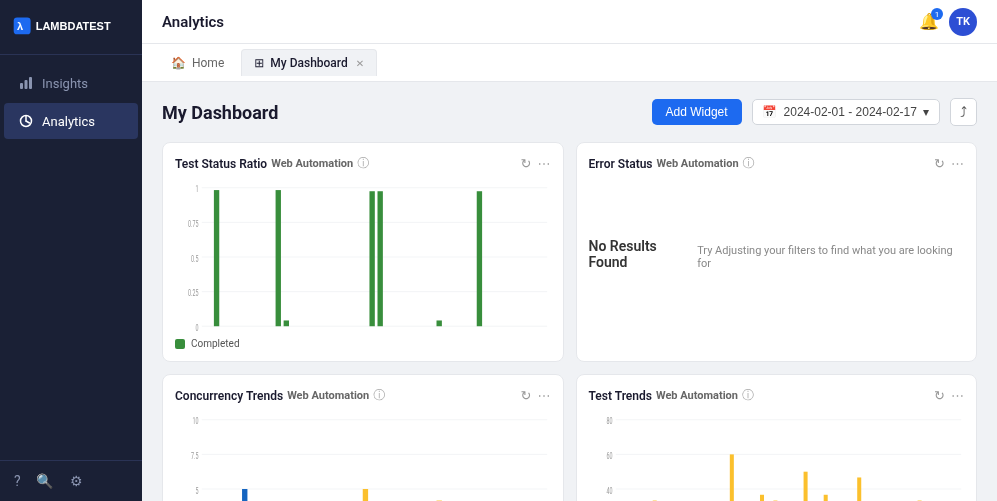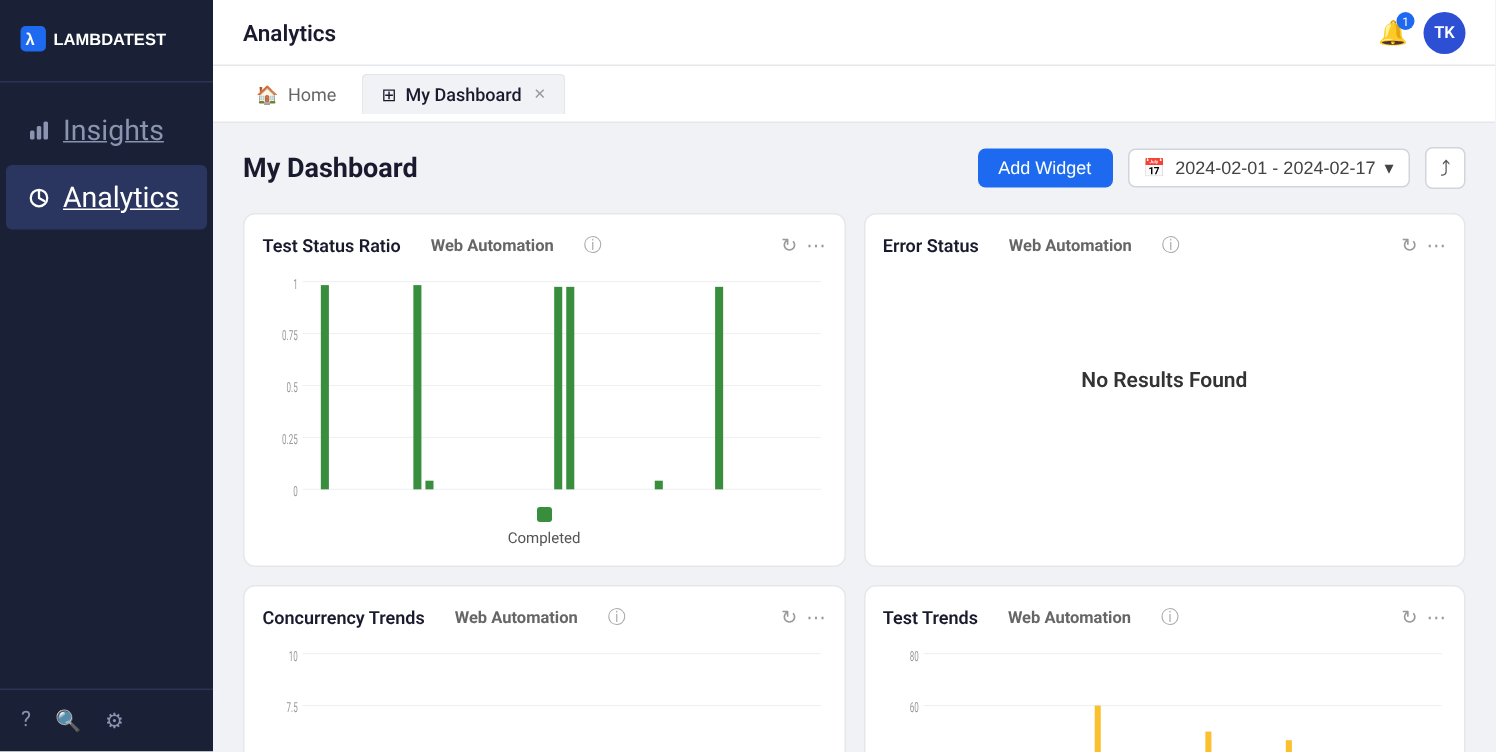--- a/index.html
+++ b/index.html
@@ -19,26 +19,25 @@
       padding: 14px 12px;
       border-bottom: 1px solid #2a3355;
     }
     .sidebar-logo svg { width: 110px; height: 22px; }
     .sidebar-nav { flex: 1; padding-top: 8px; }
     .sidebar-item {
       display: flex;
       align-items: center;
       gap: 8px;
       padding: 10px 14px;
-      font-size: 19px;
+      font-size: 13px;
       color: #8a94b0;
       cursor: pointer;
       border-radius: 4px;
       margin: 2px 4px;
-      text-decoration: underline;
     }
     .sidebar-item.active {
       background: #2a3660;
       color: #fff;
     }
     .sidebar-item .item-icon { width: 16px; height: 16px; display: flex; align-items: center; justify-content: center; }
     .sidebar-bottom {
       display: flex;
       gap: 16px;
       padding: 12px 14px;
@@ -127,30 +126,30 @@
       gap: 12px;
     }
     .widget-card {
       background: #fff;
       border-radius: 8px;
       border: 1px solid #e5e7eb;
       padding: 12px;
       overflow: hidden;
     }
     .widget-header {
-      display: flex; align-items: center; gap: 20px; margin-bottom: 10px;
+      display: flex; align-items: center; gap: 4px; margin-bottom: 10px;
     }
     .widget-title { font-size: 12px; font-weight: 600; color: #1a1a2e; }
     .widget-subtitle { font-size: 11px; color: #666; font-weight: 700; }
     .widget-actions { margin-left: auto; display: flex; gap: 6px; align-items: center; }
     .widget-action-icon { color: #999; cursor: pointer; font-size: 13px; }
 
     
     .chart-area { height: 150px; position: relative; }
-    .chart-legend { display: flex; align-items: center; gap: 6px; margin-top: 6px; flex-direction: column; }
+    .chart-legend { display: flex; align-items: center; gap: 6px; margin-top: 6px; }
     .legend-dot { width: 10px; height: 10px; border-radius: 2px; }
     .legend-label { font-size: 10px; color: #555; }
 
     
     .no-results {
       height: 150px; display: flex; flex-direction: row;
       align-items: center; justify-content: center; color: #666;
     }
     .no-results-title { font-size: 14px; font-weight: 600; color: #333; margin-bottom: 6px; }
     .no-results-sub { font-size: 11px; color: #888; }
@@ -292,20 +291,21 @@
           <span class="widget-title">Error Status</span>
           <span class="widget-subtitle">Web Automation</span>
           <span style="color:#aaa;font-size:12px;cursor:pointer;">ⓘ</span>
           <div class="widget-actions">
             <span class="widget-action-icon">↻</span>
             <span class="widget-action-icon">⋯</span>
           </div>
         </div>
         <div class="no-results">
           <div class="no-results-title">No Results Found</div>
+          <div class="no-results-sub">Try Adjusting your filters to find what you are looking for</div>
         </div>
       </div>
 
       <div class="widget-card">
         <div class="widget-header">
           <span class="widget-title">Concurrency Trends</span>
           <span class="widget-subtitle">Web Automation</span>
           <span style="color:#aaa;font-size:12px;cursor:pointer;">ⓘ</span>
           <div class="widget-actions">
             <span class="widget-action-icon">↻</span>

